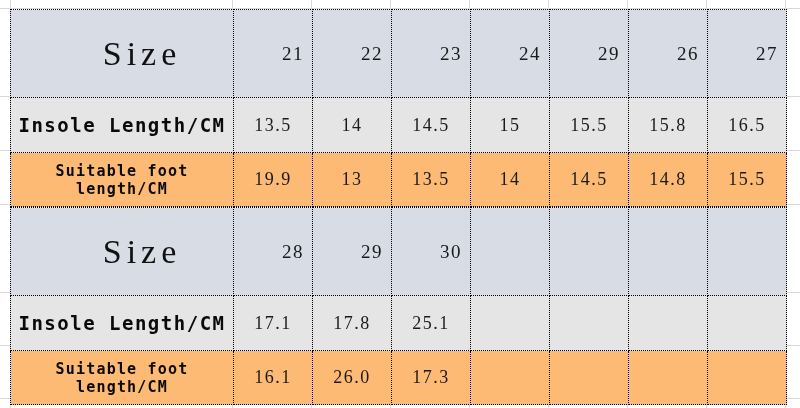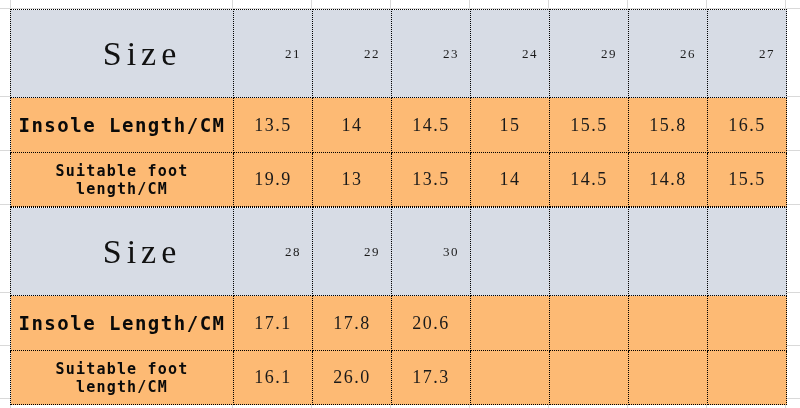--- a/index.html
+++ b/index.html
@@ -54,21 +54,21 @@
     text-align: center;
     vertical-align: middle;
     background: #ffffff;
   }
 
   col.c-label { width: 223px; }
   col.c-data  { width: 79px; }
 
   
   tr.r-head td { background: #d7dce5; height: 87px; padding-left: 40px; }
-  tr.r-insole td { background: #fdba74; height: 54px; }
+  tr.r-insole td { background: #e5e5e5; height: 54px; }
   tr.r-suitable td { background: #fdba74; height: 53px; }
 
   
   .lbl-size {
     font-family: "Liberation Serif", serif;
     font-size: 34px;
     letter-spacing: 5px;
     color: #111111;
     font-weight: 400;
   }
@@ -87,21 +87,21 @@
     color: #0a0a0a;
   }
 
   
   .val {
     font-family: "Liberation Serif", serif;
     font-size: 18px;
     letter-spacing: 1.5px;
     color: #1a1a1a;
   }
-  tr.r-head .val { font-size: 13px; }
+  tr.r-head .val { font-size: 19px; }
 </style>
 </head>
 <body>
 
 <div class="sheet-grid">
   <div class="v" style="left:10px;"></div>
   <div class="v" style="left:232px;"></div>
   <div class="v" style="left:311px;"></div>
   <div class="v" style="left:390px;"></div>
   <div class="v" style="left:469px;"></div>
@@ -184,21 +184,21 @@
         <td class="val">30</td>
         <td class="val"></td>
         <td class="val"></td>
         <td class="val"></td>
         <td class="val"></td>
       </tr>
       <tr class="r-insole">
         <td class="lbl-insole">Insole Length/CM</td>
         <td class="val">17.1</td>
         <td class="val">17.8</td>
-        <td class="val">20.6</td>
+        <td class="val">25.1</td>
         <td class="val"></td>
         <td class="val"></td>
         <td class="val"></td>
         <td class="val"></td>
       </tr>
       <tr class="r-suitable">
         <td class="lbl-suitable">Suitable foot length/CM</td>
         <td class="val">16.1</td>
         <td class="val">26.0</td>
         <td class="val">17.3</td>

